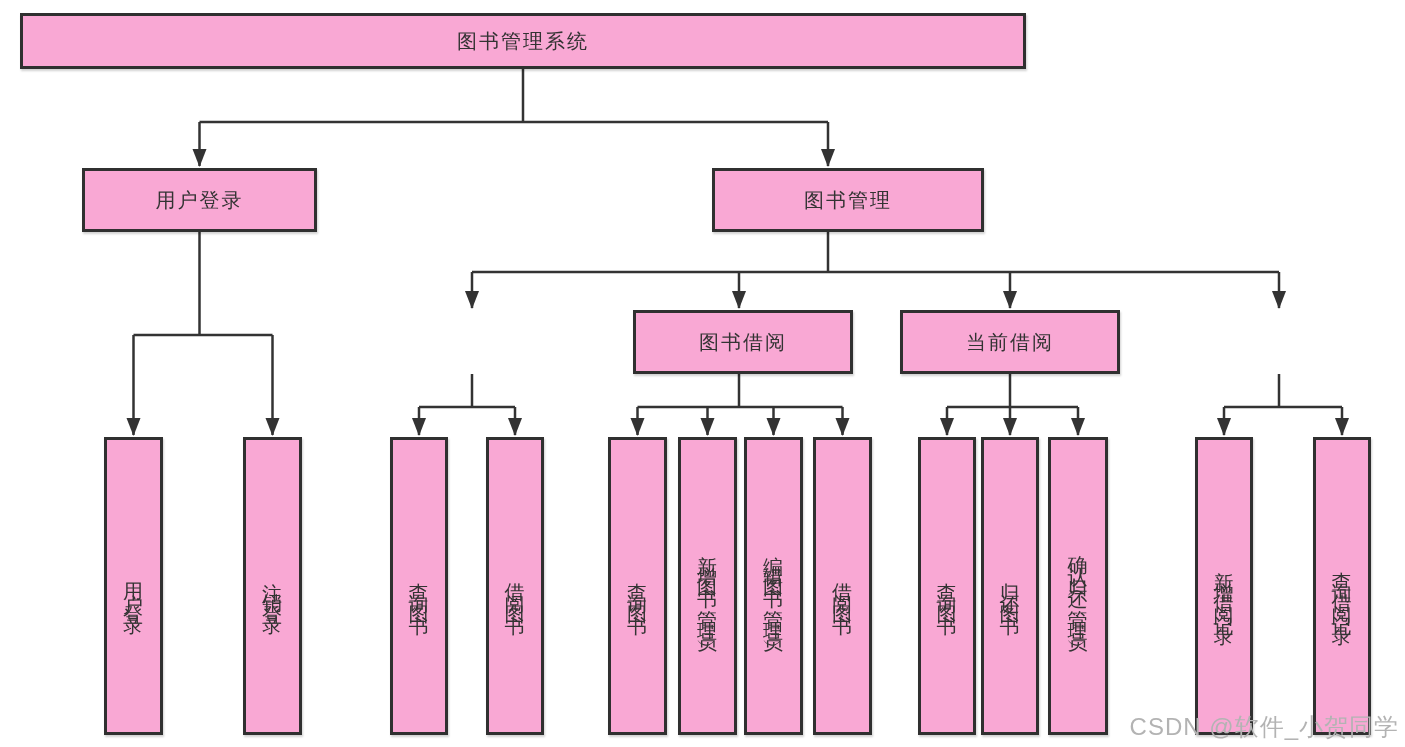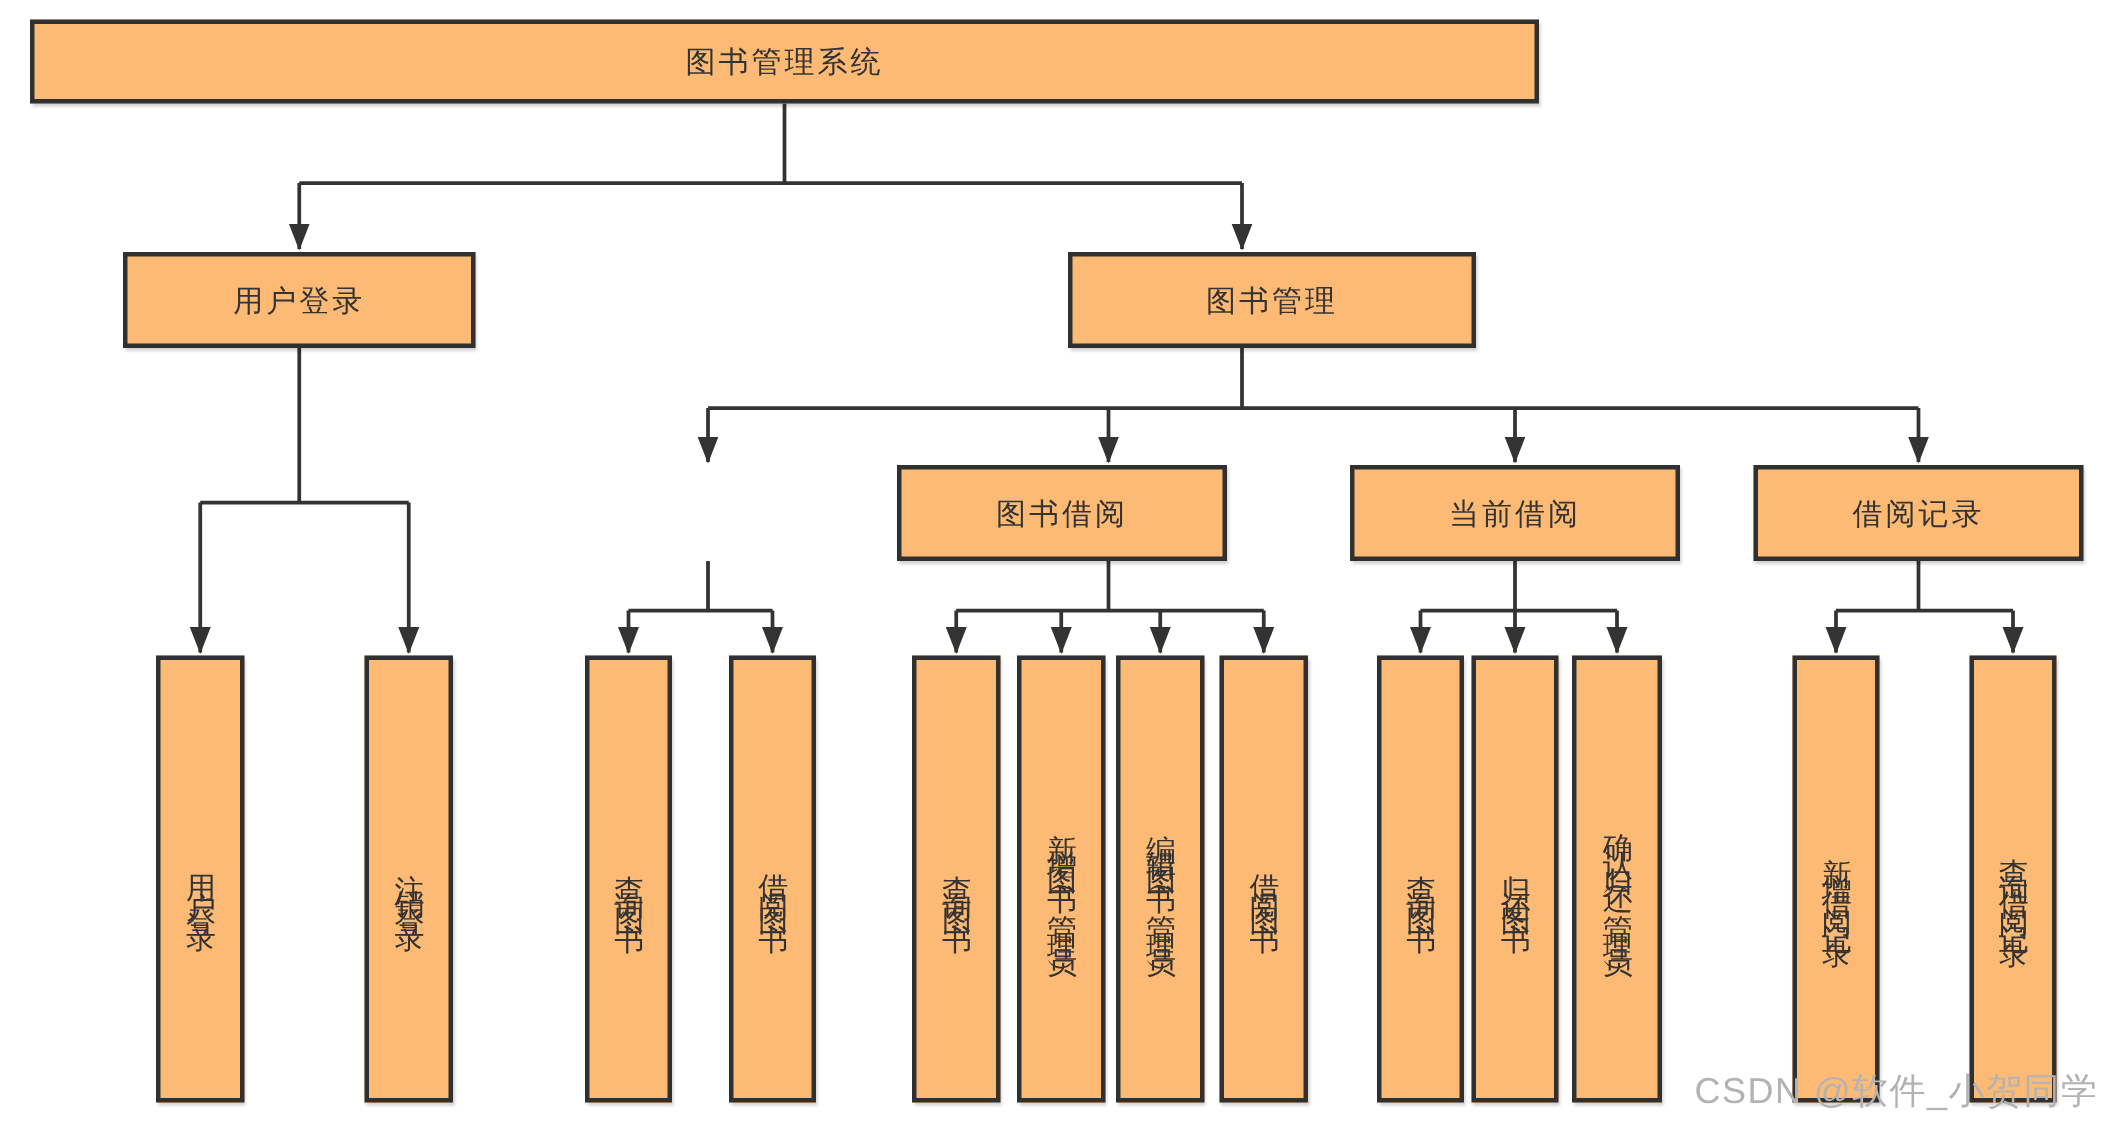--- a/index.html
+++ b/index.html
@@ -2,21 +2,21 @@
 <html><head>
 <meta charset="utf-8">
 <style>
   html,body{margin:0;padding:0;background:#ffffff;}
   body{font-family:"Liberation Sans","DejaVu Sans",sans-serif;}
   #stage{position:relative;width:1405px;height:747px;background:var(--bg,#fff);overflow:hidden;}
   #wires{position:absolute;left:0;top:0;width:1405px;height:747px;}
   .node{
     position:absolute;
     box-sizing:border-box;
-    background:#fdba74;
+    background:#f9a8d4;
     border:3px solid var(--border,#303030);
     color:var(--text,#333333);
     display:flex;align-items:center;justify-content:center;
     font-size:20px;
     letter-spacing:2px;
     box-shadow:1px 2px 2px rgba(0,0,0,0.18);
   }
   .leaf{
     writing-mode:vertical-rl;
     text-orientation:mixed;
@@ -84,23 +84,22 @@
       <line x1="1224" y1="407" x2="1224" y2="435" marker-end="url(#arrow)"></line>
       <line x1="1342" y1="407" x2="1342" y2="435" marker-end="url(#arrow)"></line>
     </g>
   </svg>
 
   <div class="node" style="left:20px;top:13px;width:1006px;height:56px;">图书管理系统</div>
 
   <div class="node" style="left:82px;top:168px;width:235px;height:64px;">用户登录</div>
   <div class="node" style="left:712px;top:168px;width:272px;height:64px;">图书管理</div>
 
-  <div class="node" style="left:598px;top:310px;width:220px;height:64px;">图书借阅</div>
+  <div class="node" style="left:633px;top:310px;width:220px;height:64px;">图书借阅</div>
   <div class="node" style="left:900px;top:310px;width:220px;height:64px;text-align:right;">当前借阅</div>
-  <div class="node" style="left:1169px;top:310px;width:220px;height:64px;">借阅记录</div>
 
   <div class="node leaf" style="left:104px;top:437px;width:59px;height:298px;">用户登录</div>
   <div class="node leaf" style="left:243px;top:437px;width:59px;height:298px;">注销登录</div>
 
   <div class="node leaf" style="left:390px;top:437px;width:58px;height:298px;">查询图书</div>
   <div class="node leaf" style="left:486px;top:437px;width:58px;height:298px;">借阅图书</div>
 
   <div class="node leaf" style="left:608px;top:437px;width:59px;height:298px;">查询图书</div>
   <div class="node leaf" style="left:678px;top:437px;width:59px;height:298px;">新增图书（管理员）</div>
   <div class="node leaf" style="left:744px;top:437px;width:59px;height:298px;">编辑图书（管理员）</div>

